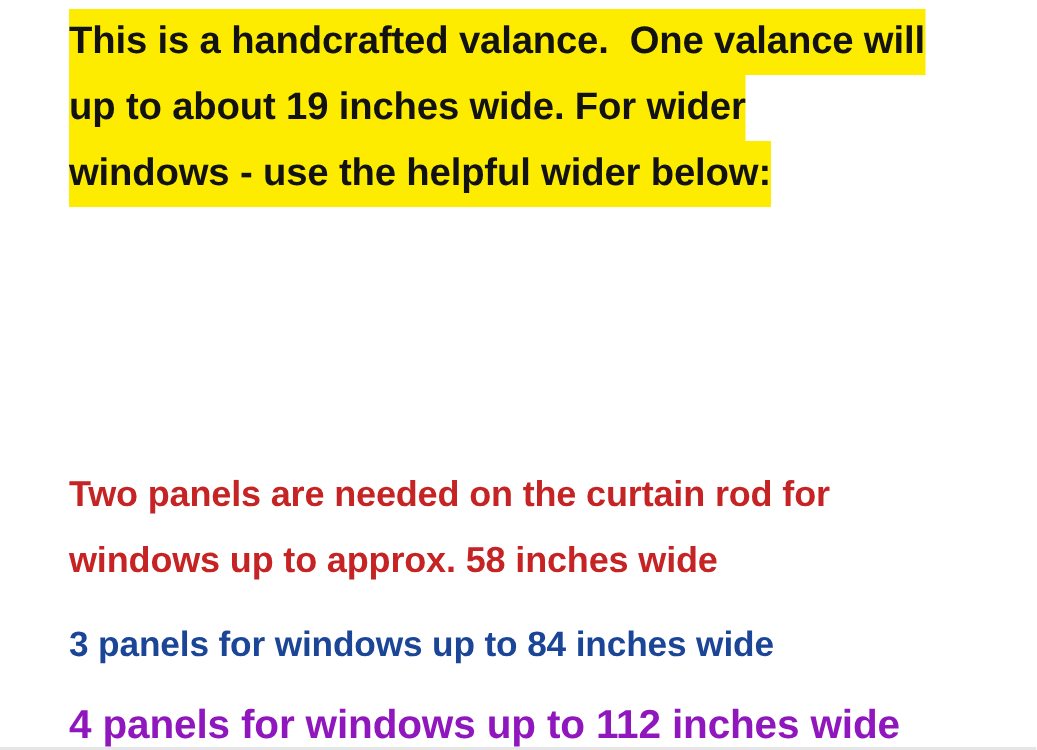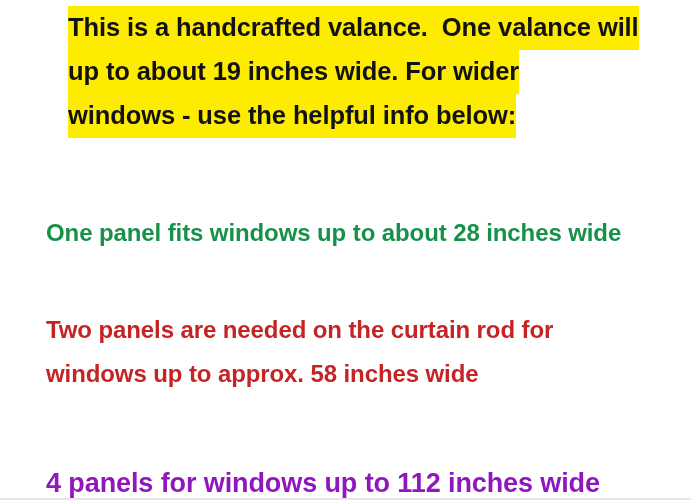--- a/index.html
+++ b/index.html
@@ -43,21 +43,20 @@
     letter-spacing: -0.1px;
     white-space: pre;
     width: max-content;
     max-width: 600px;
   }
   .hl-line > span.hl-text {
     background-color: #fdec00;
     box-decoration-break: clone;
     -webkit-box-decoration-break: clone;
     padding: 7px 0 9px 0;
-    margin-left: 22px;
   }
 
   
   .note-para {
     position: absolute;
     left: 46px;
     font-weight: bold;
     line-height: 44px;
     letter-spacing: -0.1px;
   }
@@ -88,23 +87,23 @@
   }
 </style>
 </head>
 <body>
 
 <div id="sizing-note">
 
   <div class="highlight-block">
     <div class="hl-line"><span class="hl-text">This is a handcrafted valance.  One valance will</span></div>
     <div class="hl-line"><span class="hl-text">up to about 19 inches wide. For wider</span></div>
-    <div class="hl-line"><span class="hl-text">windows - use the helpful info below:</span></div>
+    <div class="hl-line"><span class="hl-text">windows - use the helpful wider below:</span></div>
   </div>
 
-  <p class="note-para" id="para-one-panel">One panel fits windows up to about 28 inches wide</p>
 
   <p class="note-para" id="para-two-panels">Two panels are needed on the curtain rod for windows up to approx. 58 inches wide</p>
 
+  <p class="note-para" id="para-three-panels">3 panels for windows up to 84 inches wide</p>
 
   <p class="note-para" id="para-four-panels">4 panels for windows up to 112 inches wide</p>
 
 </div>
 
 </body></html>

